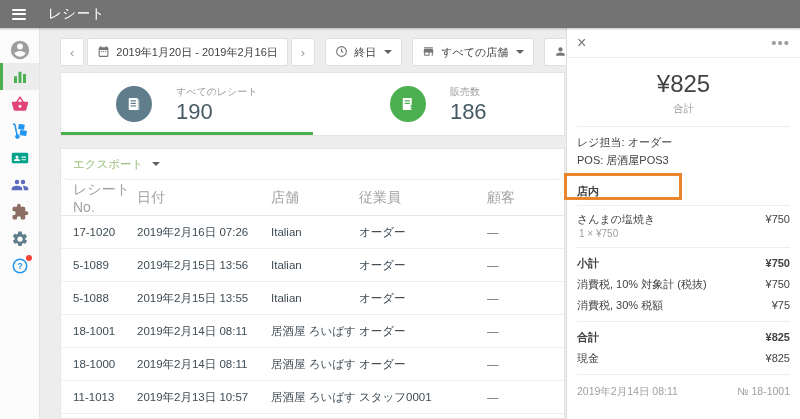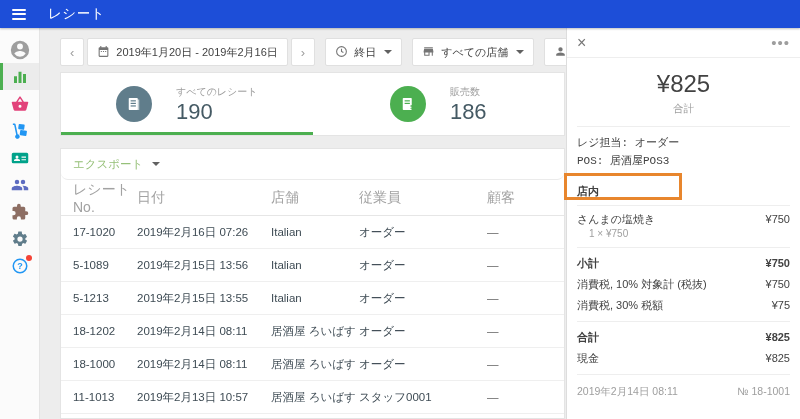--- a/index.html
+++ b/index.html
@@ -1,21 +1,21 @@
 <!DOCTYPE html>
 <html><head>
 <meta charset="utf-8">
 <style>
   * { margin:0; padding:0; box-sizing:border-box; }
   html,body { width:800px; height:419px; }
   body { font-family:"Liberation Sans","DejaVu Sans",sans-serif; background:#ededed; overflow:hidden; }
   .app { width:800px; height:419px; display:flex; flex-direction:column; position:relative; }
 
   
-  .topbar { height:28px; background:#1d4ed8; display:flex; align-items:center; padding:0 12px; flex:0 0 28px; box-shadow:0 1px 2px rgba(0,0,0,.25); z-index:5; }
+  .topbar { height:28px; background:#737373; display:flex; align-items:center; padding:0 12px; flex:0 0 28px; box-shadow:0 1px 2px rgba(0,0,0,.25); z-index:5; }
   .hamburger { width:14px; display:flex; flex-direction:column; gap:2.5px; cursor:pointer; margin-right:22px; }
   .hamburger span { height:2px; background:#fff; border-radius:1px; }
   .topbar-title { color:#fff; font-size:13.5px; letter-spacing:.5px; }
 
   .body { flex:1; display:flex; min-height:0; }
 
   
   .sidebar { width:40px; background:#fbfbfb; border-right:1px solid #e4e4e4; display:flex; flex-direction:column; align-items:stretch; padding-top:8px; }
   .side-item { height:27px; display:flex; align-items:center; justify-content:center; position:relative; cursor:pointer; }
   .side-item.active { background:#ececec; }
@@ -51,27 +51,27 @@
   .trow .dash { color:#616161; }
 
   
   .panel { width:234px; flex:0 0 234px; background:#fff; border-left:1px solid #ddd; display:flex; flex-direction:column; font-size:11px; color:#424242; position:relative; }
   .panel-head { height:30px; display:flex; align-items:center; justify-content:space-between; padding:0 10px; border-bottom:1px solid #eee; }
   .close-x { font-size:16px; color:#757575; cursor:pointer; line-height:1; }
   .more-dots { color:#9e9e9e; font-size:15px; letter-spacing:1px; cursor:pointer; line-height:1; }
   .panel-total { text-align:center; padding:12px 0 10px; border-bottom:1px solid #eee; margin:0 10px; }
   .panel-total .amount { font-size:24px; color:#424242; }
   .panel-total .lbl { font-size:10.5px; color:#9e9e9e; margin-top:4px; }
-  .panel-info { padding:8px 10px 6px;font-family:Liberation Mono, monospace; }
+  .panel-info { padding:8px 10px 6px; }
   .panel-info div { margin-bottom:3px; }
   .section-head { margin:0 10px; padding:7px 0 6px; border-bottom:1px solid #eee; font-weight:bold; position:relative; }
   .annotation-box { position:absolute; left:-13px; top:-4px; width:118px; height:27px; border:3px solid #e8862d; pointer-events:none; z-index:9; }
   .prow { display:flex; justify-content:space-between; align-items:baseline; padding:0 10px; margin-top:6px; }
   .prow.bold { font-weight:bold; }
-  .sub { color:#9e9e9e; font-size:10px; padding:0 22px; margin-top:1px; }
+  .sub { color:#9e9e9e; font-size:10px; padding:0 12px; margin-top:1px; }
   .hr { border-bottom:1px solid #eee; margin:8px 10px 2px; }
   .panel-footer { display:flex; justify-content:space-between; color:#9e9e9e; padding:8px 10px; font-size:10.5px; }
 </style>
 </head>
 <body>
 
 <div class="app">
 
   <div class="topbar">
     <div class="hamburger">
@@ -269,28 +269,28 @@
           <span class="dash">—</span>
         </div>
         <div class="trow">
           <span>5-1089</span>
           <span>2019年2月15日 13:56</span>
           <span>Italian</span>
           <span>オーダー</span>
           <span class="dash">—</span>
         </div>
         <div class="trow">
-          <span>5-1213</span>
+          <span>5-1088</span>
           <span>2019年2月15日 13:55</span>
           <span>Italian</span>
           <span>オーダー</span>
           <span class="dash">—</span>
         </div>
         <div class="trow">
-          <span>18-1202</span>
+          <span>18-1001</span>
           <span>2019年2月14日 08:11</span>
           <span>居酒屋 ろいばす</span>
           <span>オーダー</span>
           <span class="dash">—</span>
         </div>
         <div class="trow">
           <span>18-1000</span>
           <span>2019年2月14日 08:11</span>
           <span>居酒屋 ろいばす</span>
           <span>オーダー</span>

